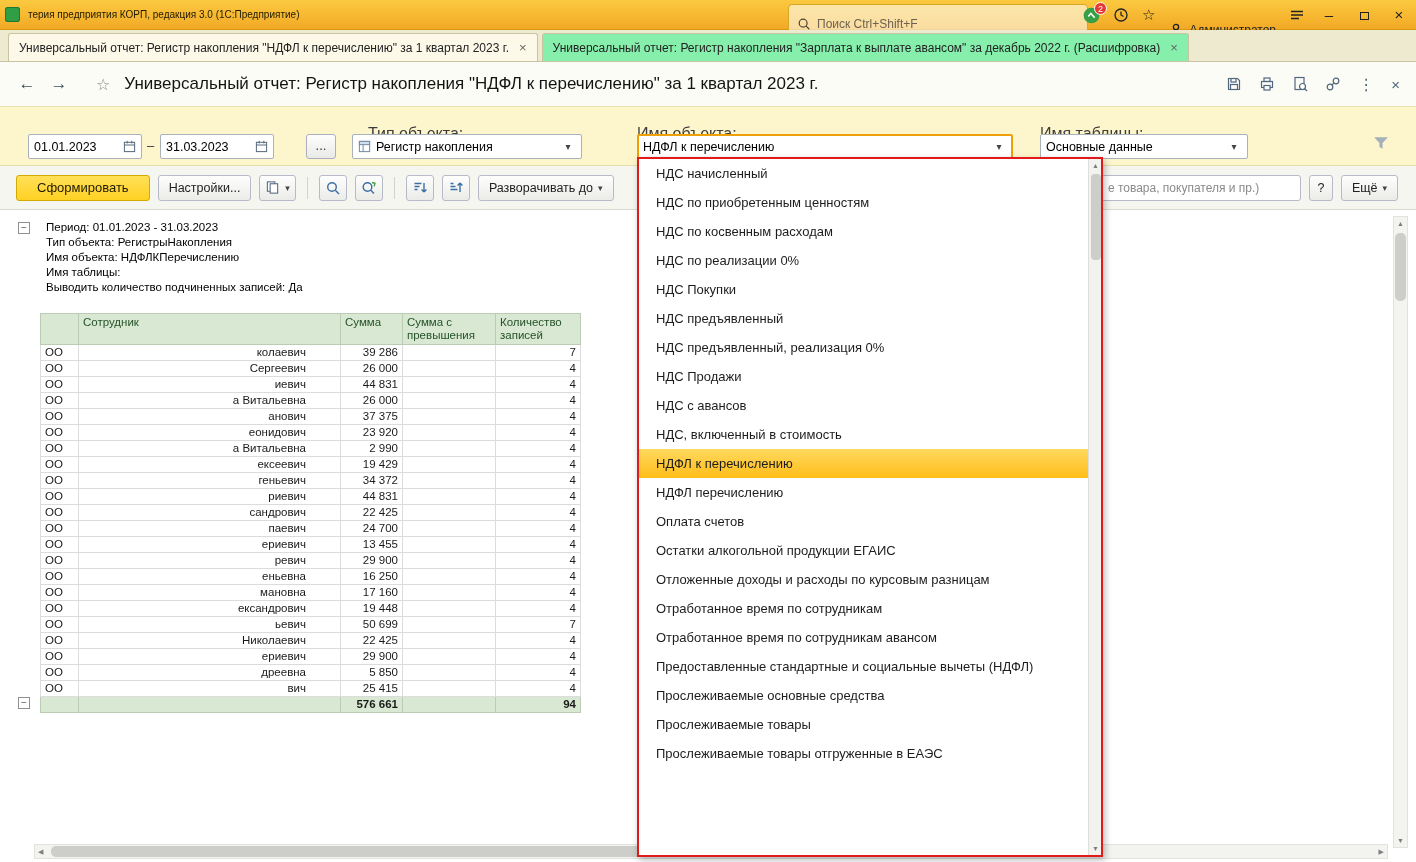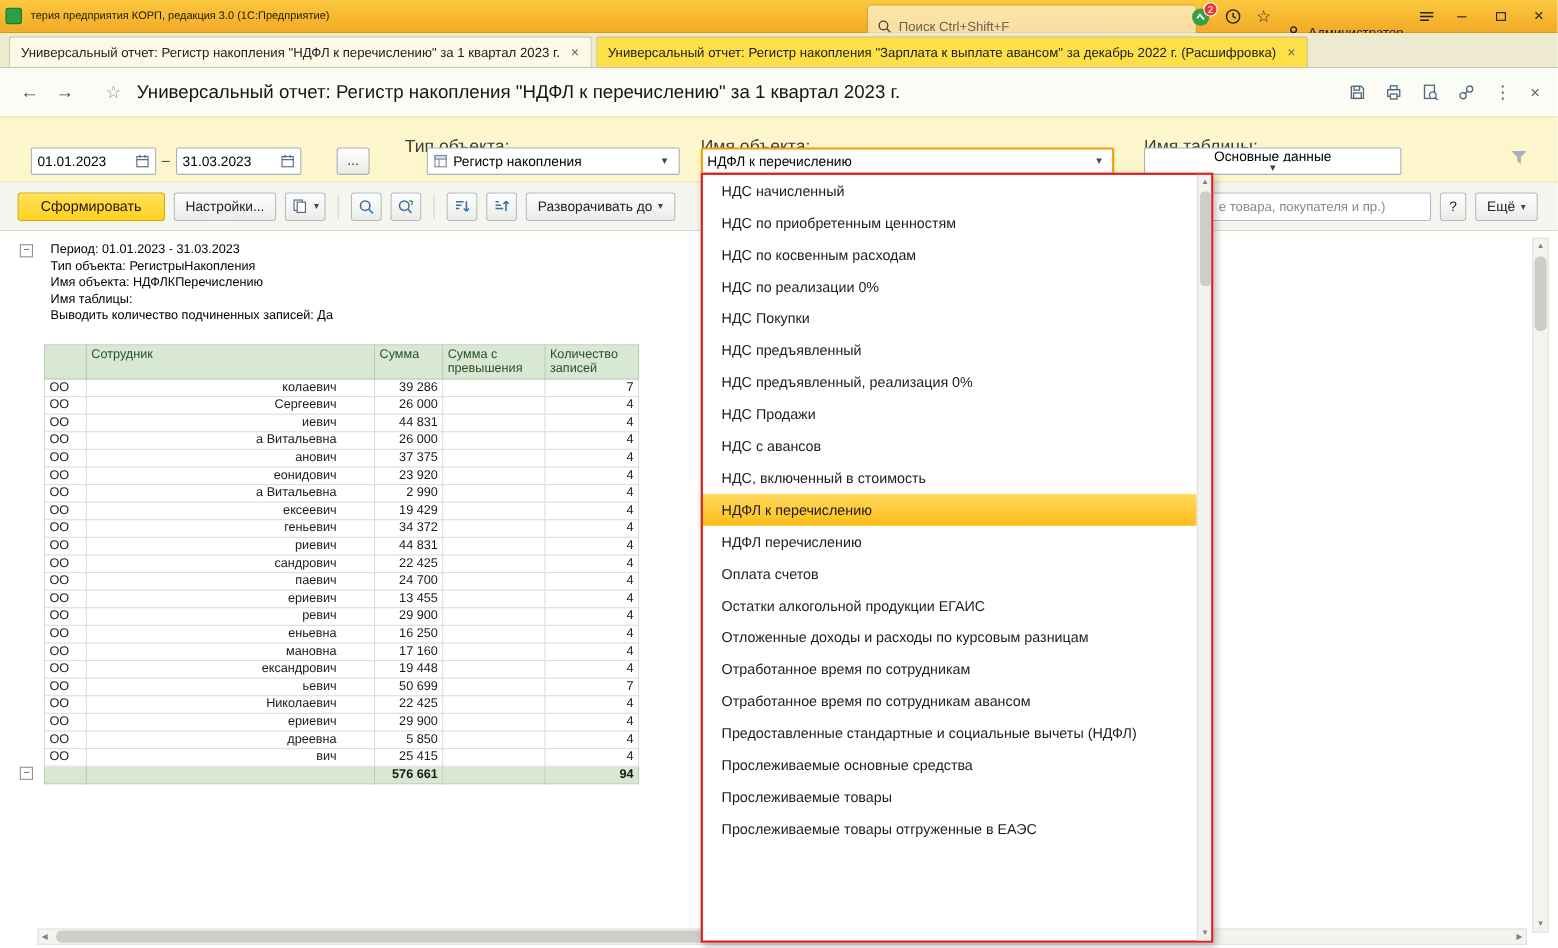--- a/index.html
+++ b/index.html
@@ -25,21 +25,21 @@
                  border-radius:7px; border:1px solid #fff; padding:0 2px; }
   .tb-star { font-size:15px; color:#222; }
   .tb-user { display:flex; align-items:center; gap:5px; font-size:12px; color:#222;margin-top:29px; }
   .win-btn { width:22px; text-align:center; font-size:15px; color:#222; line-height:30px; }
   .maxi-box { display:inline-block; width:9px; height:8px; border:1.3px solid #222; vertical-align:middle; }
 
   
   .tabbar { position:absolute; left:0; top:30px; width:1416px; height:32px; background:#eeead0;
             border-bottom:1px solid #c7c3a3; display:flex; align-items:flex-end; padding-left:8px; }
   .tab { height:28px; display:flex; align-items:center; padding:0 10px; margin-right:4px;
-         background:#fde047; border:1px solid #c7c3a3; border-bottom:none; border-radius:3px 3px 0 0;
+         background:#86efac; border:1px solid #c7c3a3; border-bottom:none; border-radius:3px 3px 0 0;
          font-size:12px; color:#222; white-space:nowrap; }
   .tab.active { background:#fcf9e8; }
   .tab-label { max-width:620px; overflow:hidden; text-overflow:ellipsis; }
   .tab-close { margin-left:10px; color:#666; font-size:13px; }
 
   
   .report-head { position:absolute; left:0; top:62px; width:1416px; height:44px; background:#fcfcf7;
                  display:flex; align-items:center; }
   .nav-btn { width:26px; height:26px; display:flex; align-items:center; justify-content:center;
              font-size:17px; color:#3f4c59; margin-left:6px; border-radius:3px; }
@@ -240,40 +240,40 @@
     <span>
       <svg width="13" height="13" viewBox="0 0 14 14">
           <rect x="1.5" y="2.5" width="11" height="10" fill="none" stroke="#5a6b7c" stroke-width="1.1"></rect>
           <path d="M1.5 5.5h11M4.5 .8v3M9.5 .8v3" stroke="#5a6b7c" stroke-width="1.1"></path>
         </svg>
     </span>
   </div>
   <div class="btn-ellipsis">...</div>
 
   <span class="fg-label" style="left:368px;">Тип объекта:</span>
-  <div class="combo" style="left:388px; width:230px;">
+  <div class="combo" style="left:352px; width:230px;">
     <span class="combo-ic">
       <svg width="13" height="13" viewBox="0 0 14 14">
           <rect x="1.5" y="1.5" width="11" height="11" fill="#fff" stroke="#7a8aa0" stroke-width="1.1"></rect>
           <rect x="1.5" y="1.5" width="11" height="3.5" fill="#cfe0f0" stroke="#7a8aa0" stroke-width="1.1"></rect>
           <path d="M5.5 5v7.5" stroke="#7a8aa0" stroke-width="1.1"></path>
         </svg>
     </span>
     <span class="combo-val">Регистр накопления</span>
     <span class="combo-arrow">▾</span>
   </div>
 
   <span class="fg-label" style="left:637px;">Имя объекта:</span>
   <div class="combo focused" style="left:637px; width:376px;">
     <span class="combo-val">НДФЛ к перечислению</span>
     <span class="combo-arrow">▾</span>
   </div>
 
   <span class="fg-label" style="left:1040px;">Имя таблицы:</span>
-  <div class="combo" style="left:1040px; width:234px;flex-direction:column;">
+  <div class="combo" style="left:1040px; width:208px;">
     <span class="combo-val">Основные данные</span>
     <span class="combo-arrow">▾</span>
   </div>
 
   <span class="funnel">
     <svg width="18" height="16" viewBox="0 0 17 15">
         <path d="M2 2h13l-5 5.5V13l-3-1.8V7.5z" fill="#a7b0ba"></path>
       </svg>
   </span>
 </div>

